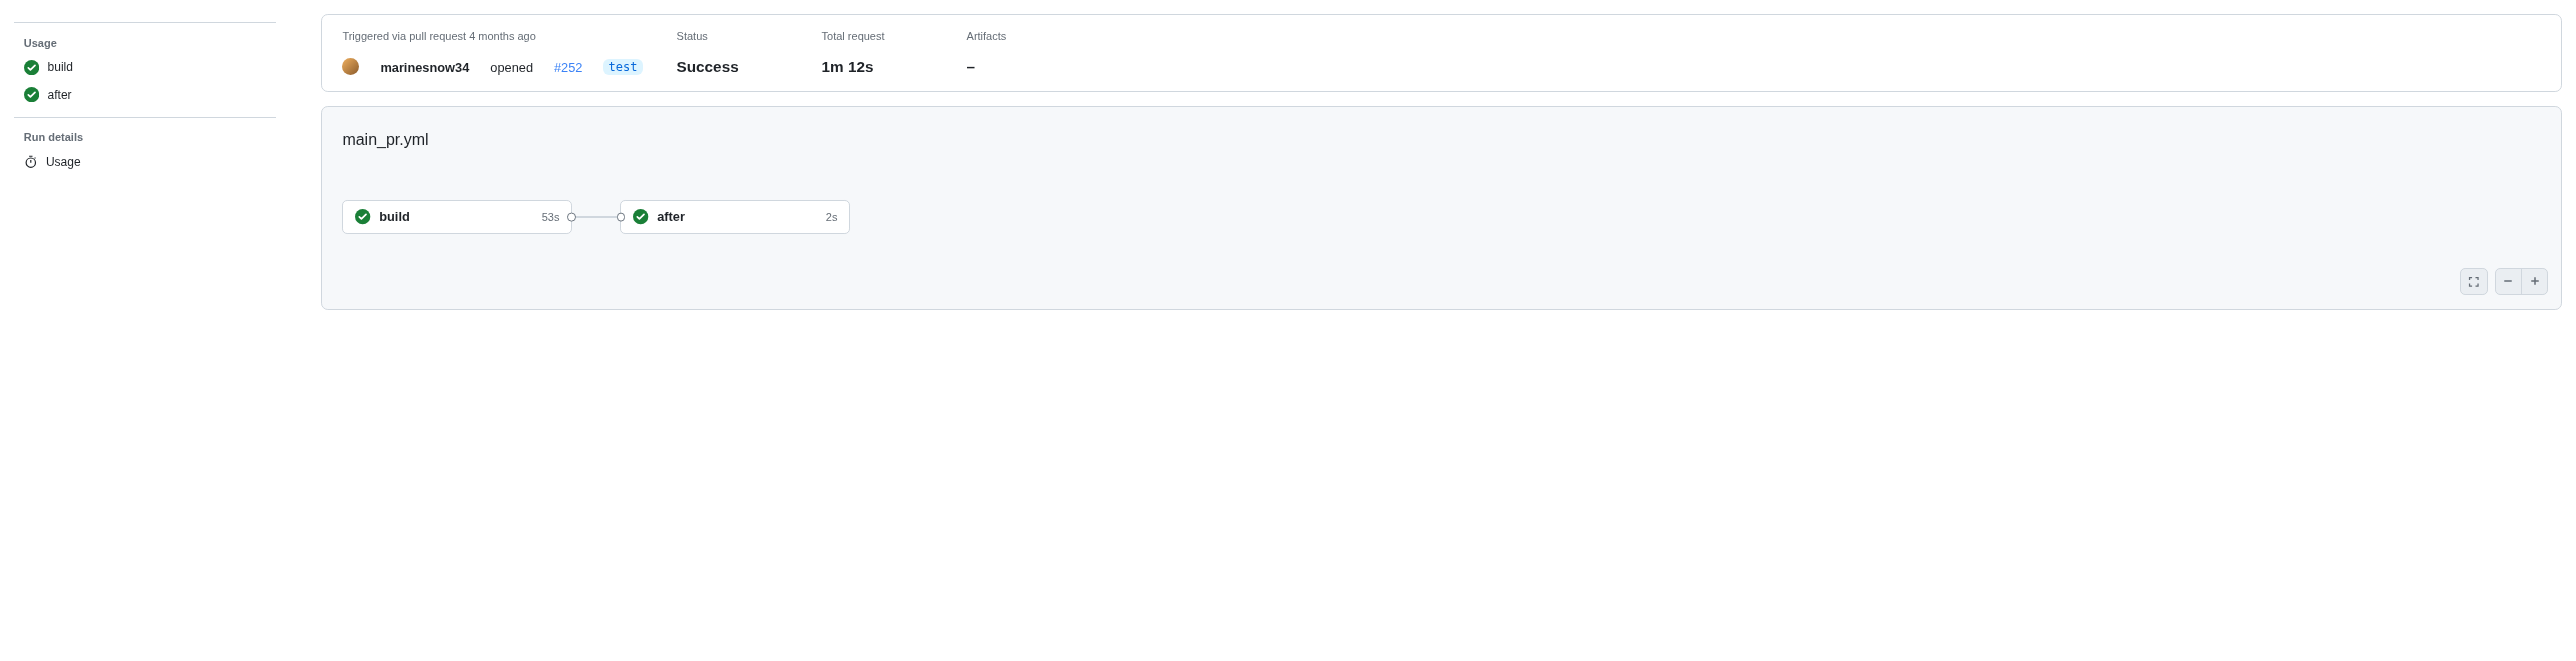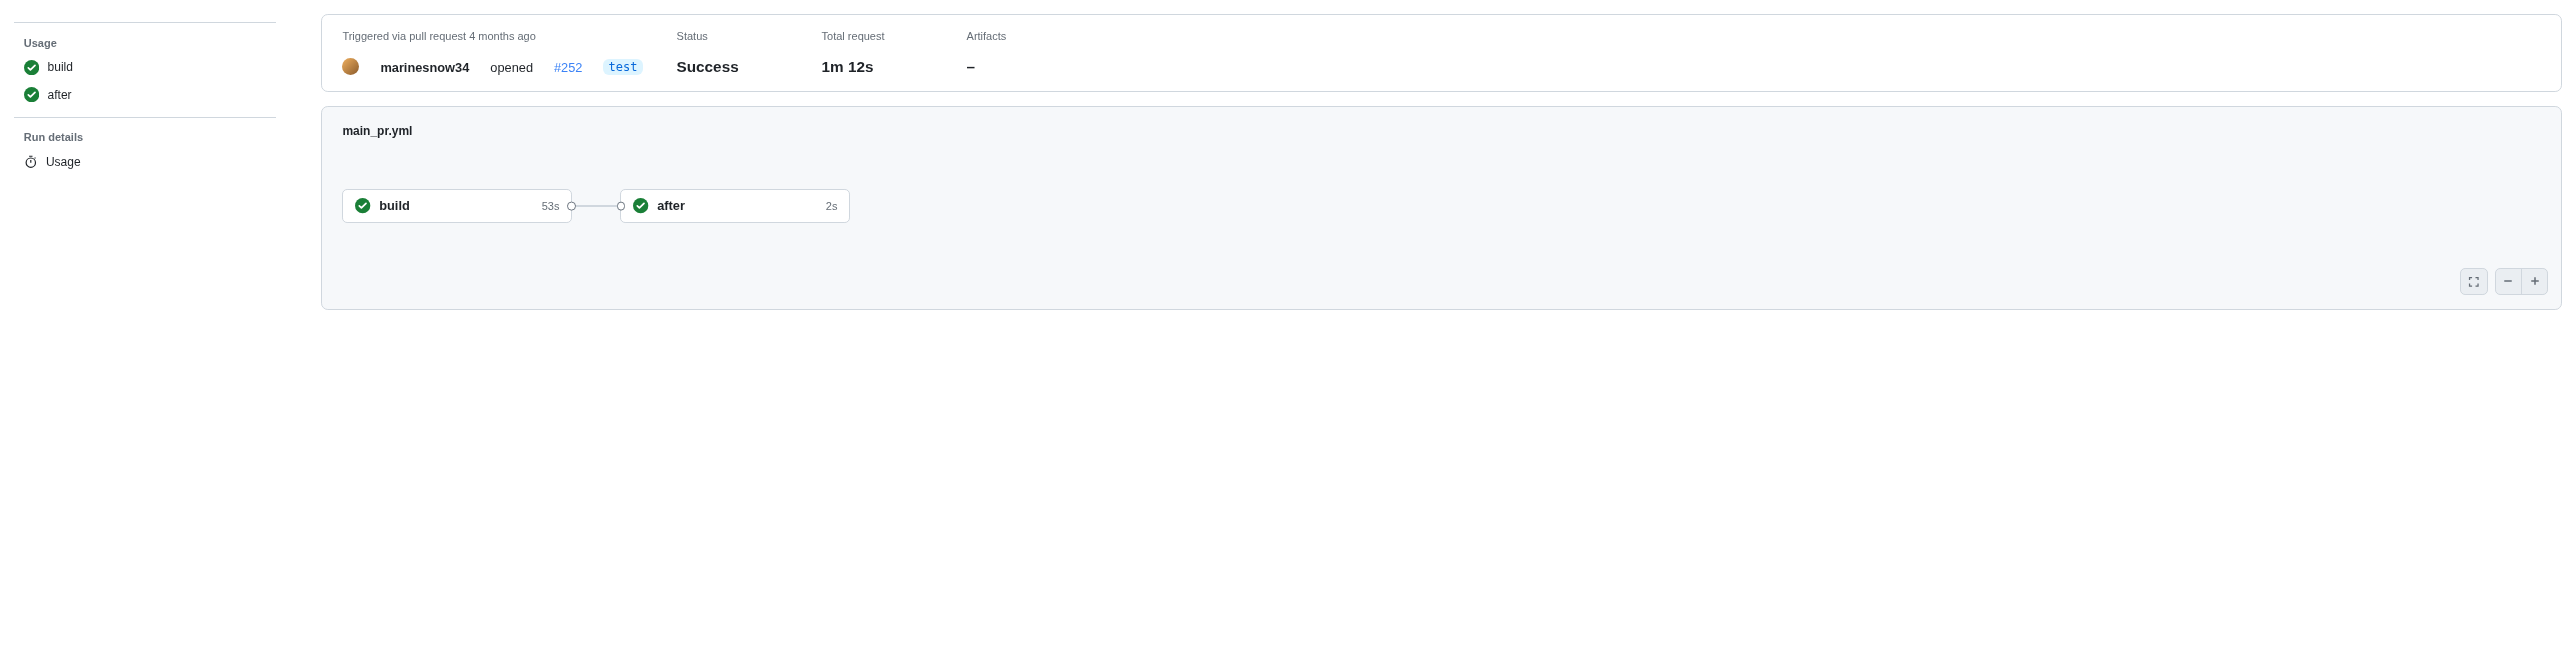--- a/index.html
+++ b/index.html
@@ -118,21 +118,21 @@
   }
 
   .graph-panel {
     border: 0.9px solid #d0d7de;
     border-radius: 6.8px;
     background: #f6f8fa;
     padding: 17px 20.4px 48px 20.4px;
     position: relative;
     min-height: 204px;
   }
-  .wf-title { font-weight: 700; font-size: 12px; }
+  .wf-title { font-weight: 400; font-size: 16px; margin-top: 7px; }
   .wf-sub { color: #656d76; font-size: 11px; margin-top: 1.7px; }
   .graph-row {
     display: flex;
     align-items: center;
     margin-top: 51px;
   }
   .job-card {
     width: 230px;
     background: #ffffff;
     border: 0.9px solid #d0d7de;

